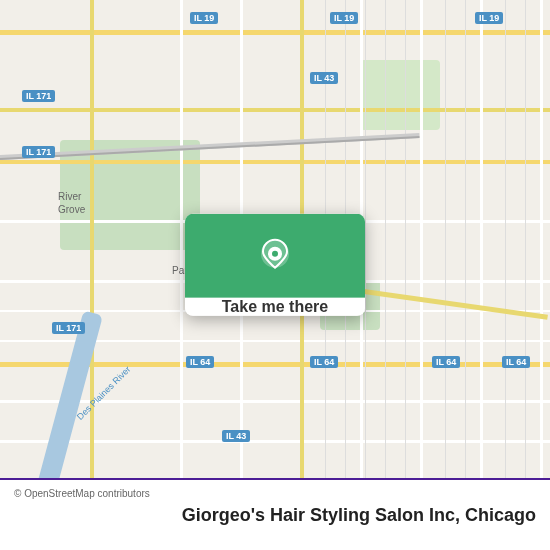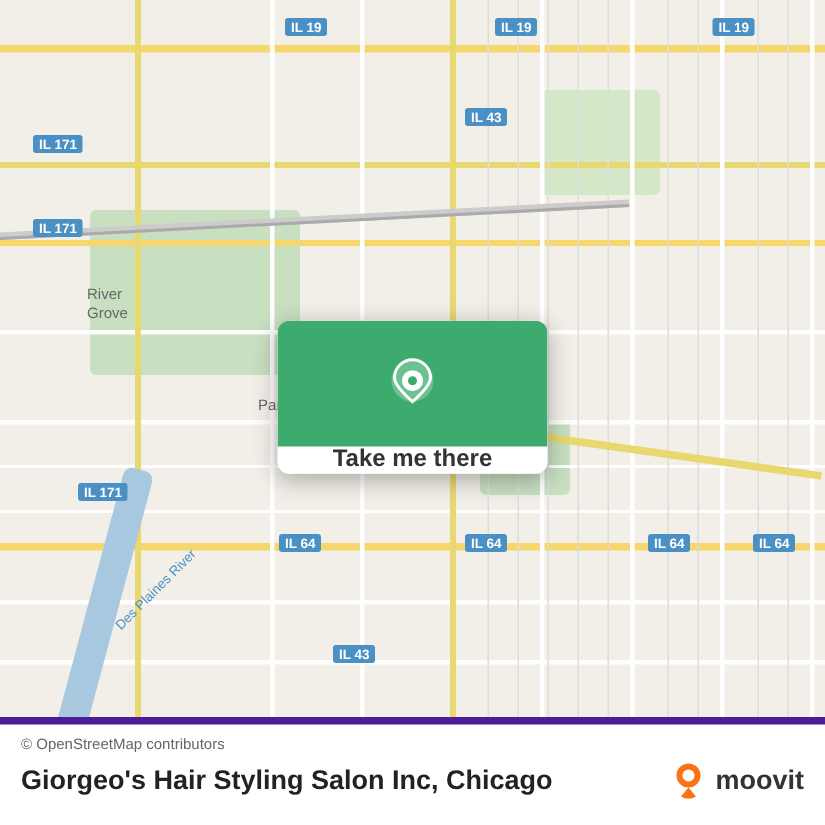--- a/index.html
+++ b/index.html
@@ -37,24 +37,24 @@
     }
 
     
     .bottom-bar {
       position: absolute;
       bottom: 0;
       left: 0;
       right: 0;
       height: 72px;
       background: #fff;
-      border-top: 5px solid #4c1d95;
-      display: flex;
-      flex-direction: column;
-      justify-content: flex-start;
+      border-top: 2px solid #4c1d95;
+      display: flex;
+      flex-direction: row;
+      justify-content: space-between;
       padding: 8px 14px;
     }
 
     .attribution {
       font-size: 10px;
       color: #666;
       margin-bottom: 4px;
     }
 
     .place-info {
@@ -218,24 +218,15 @@
     </div>
     <div class="popup-button">
       <span class="popup-button-text">Take me there</span>
     </div>
   </div>
 
   <div class="bottom-bar">
     <div class="attribution">© OpenStreetMap contributors</div>
     <div class="place-info">
       <div class="place-name">Giorgeo's Hair Styling Salon Inc, Chicago</div>
-      <div class="moovit-logo">
-
-        <svg width="28" height="28" viewBox="0 0 28 28">
-          <circle cx="14" cy="11" r="8" fill="#f97316"></circle>
-          <path d="M14 19 L9 25 Q14 28 19 25 Z" fill="#f97316"></path>
-          <circle cx="14" cy="11" r="4" fill="white"></circle>
-        </svg>
-        <span class="moovit-text">moovit</span>
-      </div>
     </div>
   </div>
 </div>
 
 </body></html>

